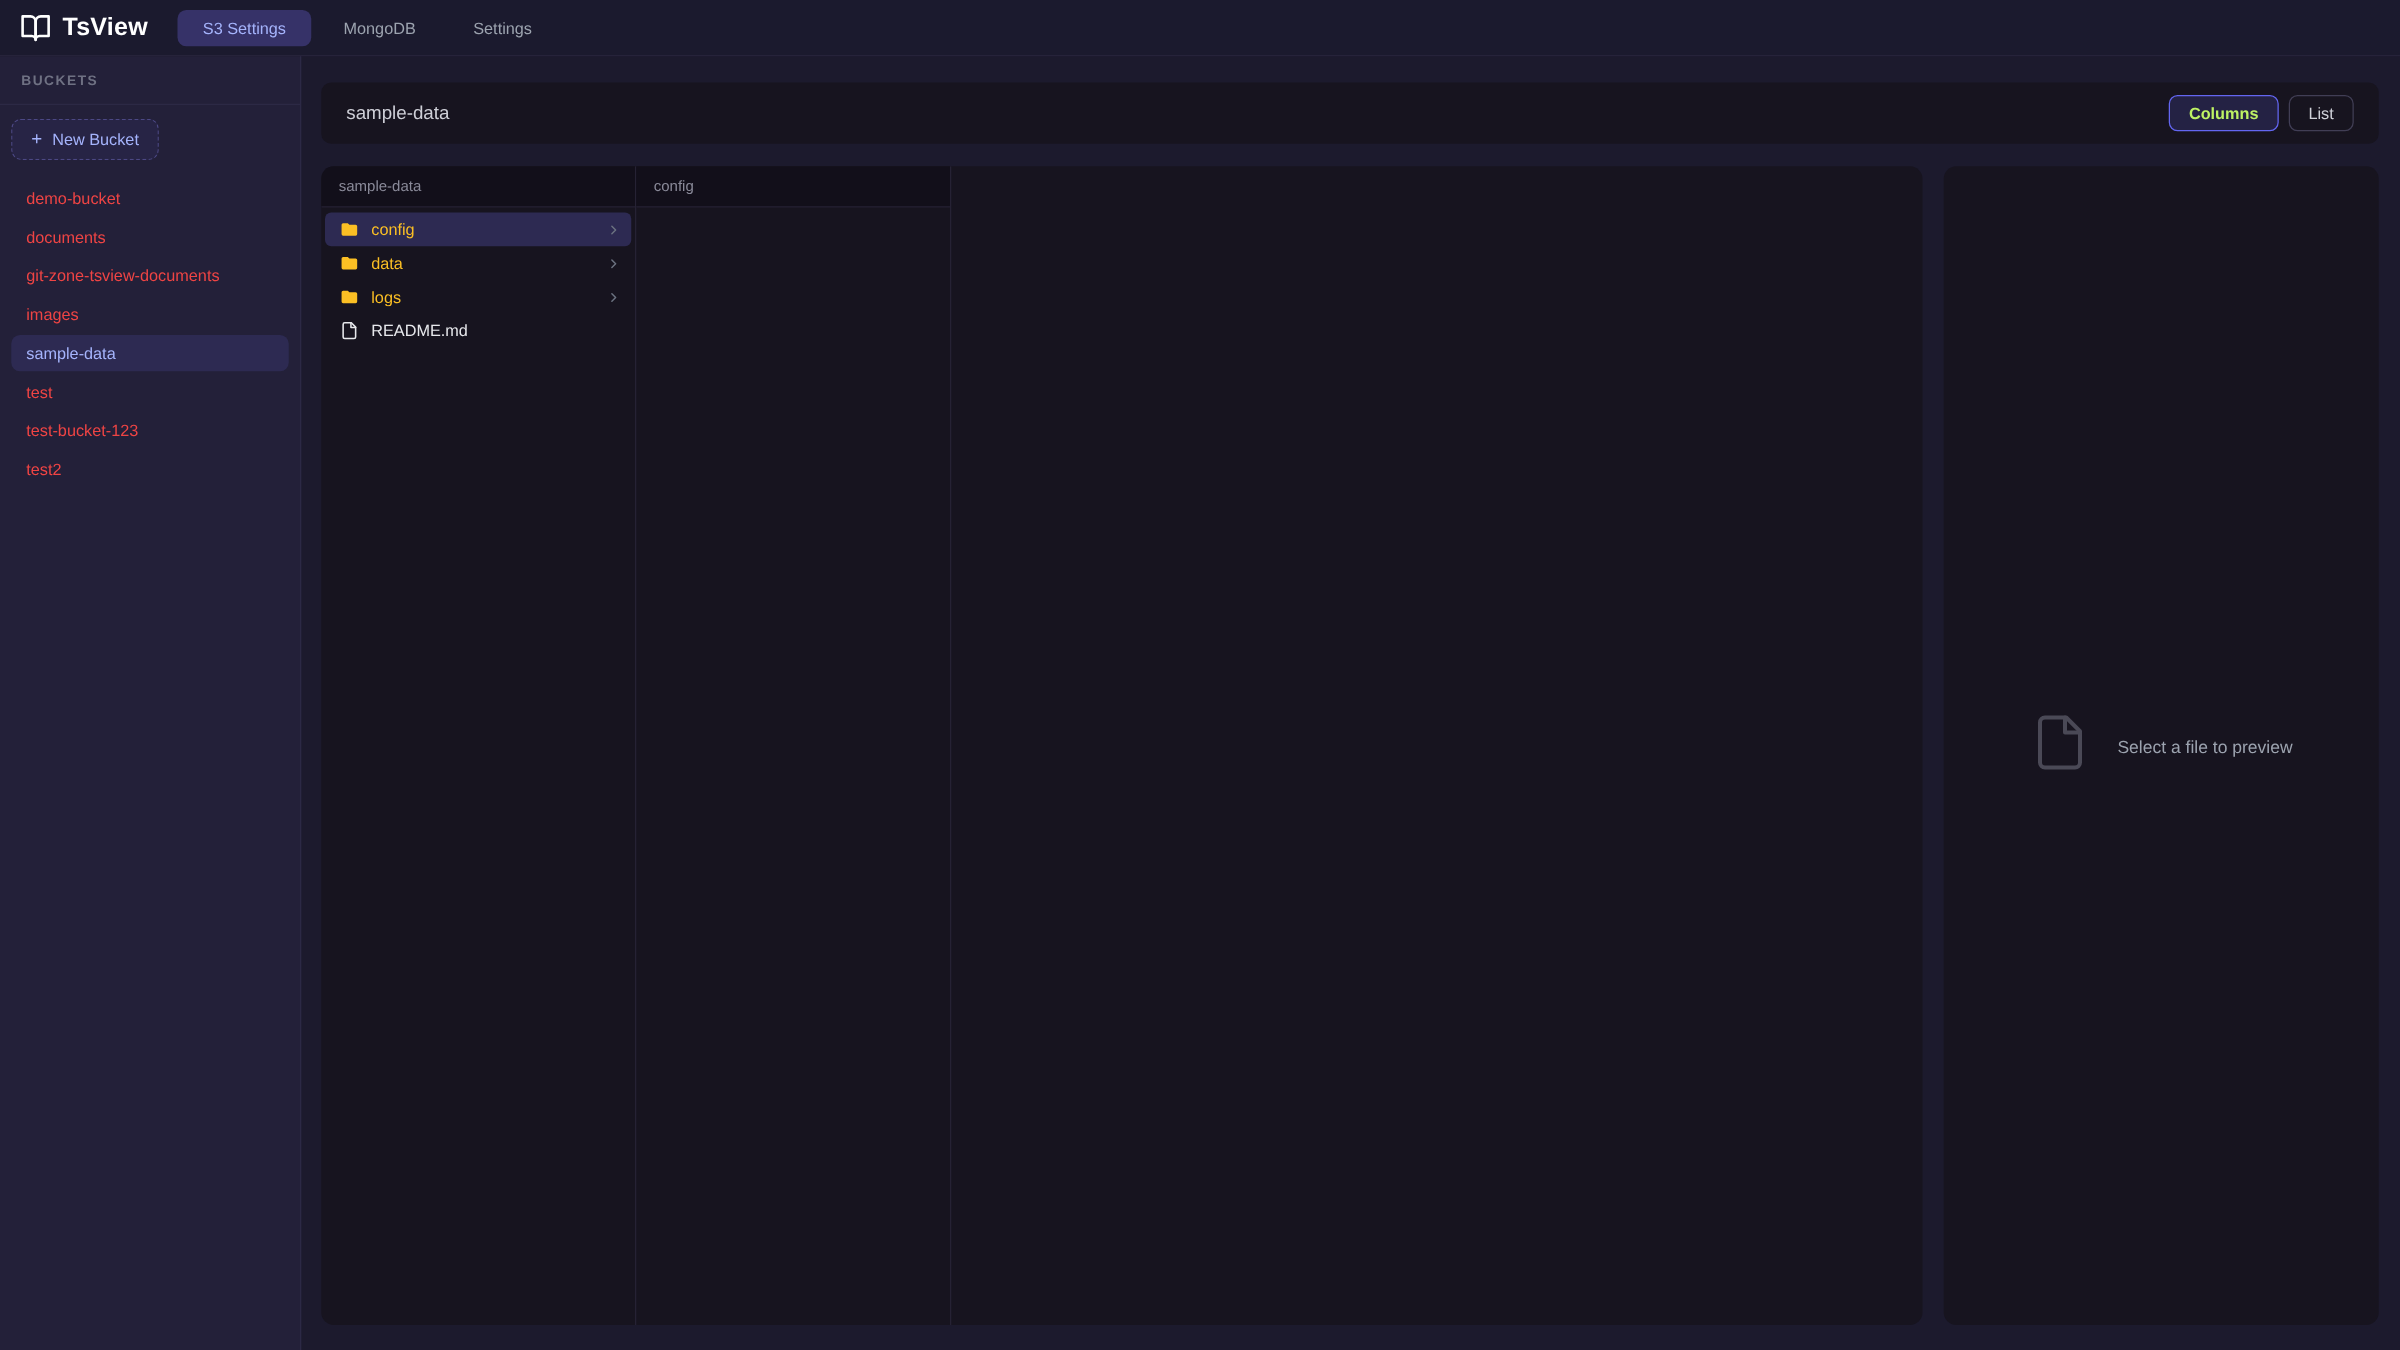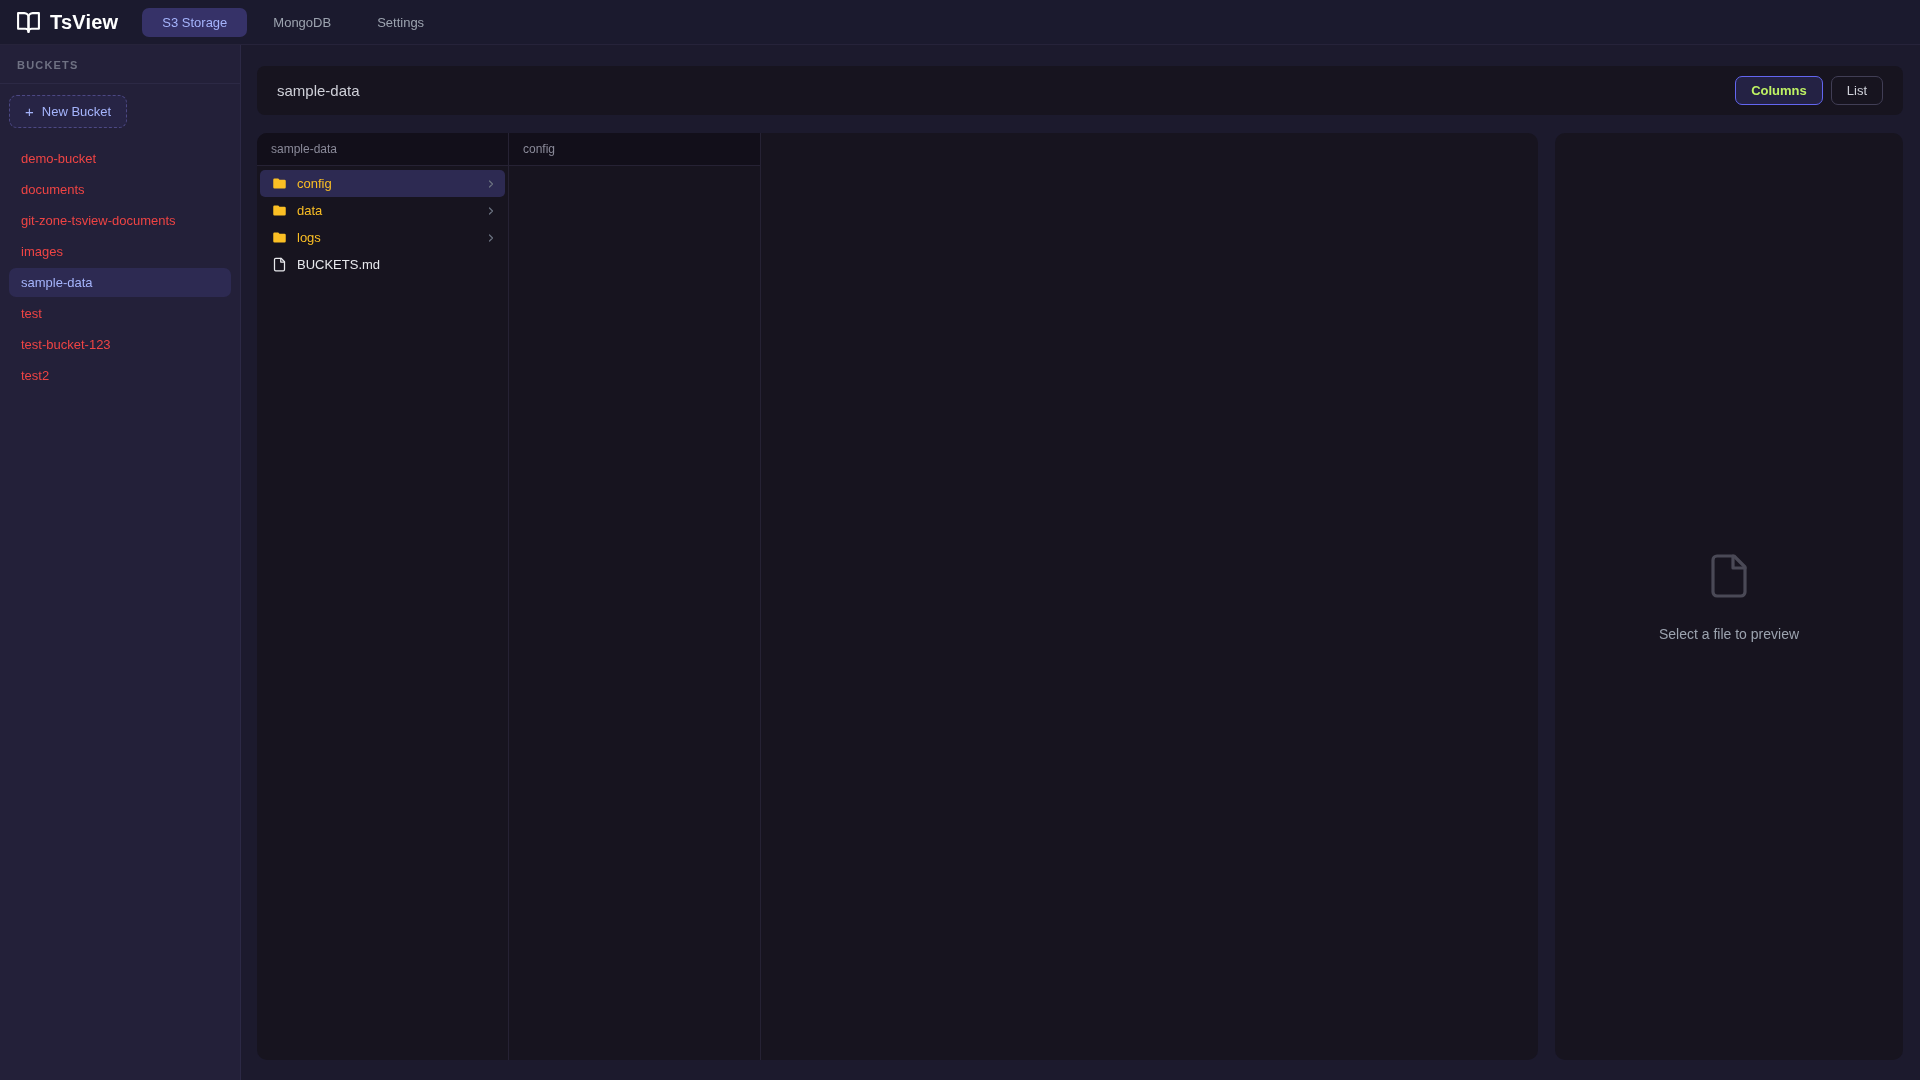--- a/index.html
+++ b/index.html
@@ -72,39 +72,39 @@
               border-radius: 5px; font-size: 13px; gap: 10px; cursor: pointer; }
   .file-row .label { flex: 1; white-space: nowrap; overflow: hidden; }
   .file-row.folder .label { color: #fbbf24; }
   .file-row.file .label { color: #e7e8ec; }
   .file-row.selected { background: #2d2a52; }
   .file-row svg { flex: 0 0 auto; display: block; }
   .chevron { color: #6b7280; display: flex; }
 
   
   .preview-panel { flex: 1; background: #17141f; border-radius: 10px;
-                   display: flex; flex-direction: column; align-items: center;
+                   display: flex; flex-direction: row; align-items: center;
                    justify-content: center; gap: 22px; }
   .preview-text { color: #9ca3af; font-size: 14px; }
 </style>
 </head>
 <body>
 
 <div class="topnav">
   <div class="logo">
     <span>
       <svg width="25" height="25" viewBox="0 0 24 24" fill="none" stroke="#ffffff" stroke-width="2" stroke-linecap="round" stroke-linejoin="round">
         <path d="M2 3h6a4 4 0 0 1 4 4v14a3 3 0 0 0-3-3H2z"></path>
         <path d="M22 3h-6a4 4 0 0 0-4 4v14a3 3 0 0 1 3-3h7z"></path>
       </svg>
     </span>
     <span>TsView</span>
   </div>
   <div class="tabs">
-    <div class="tab active">S3 Storage</div>
+    <div class="tab active">S3 Settings</div>
     <div class="tab">MongoDB</div>
     <div class="tab">Settings</div>
   </div>
 </div>
 
 <div class="layout">
 
   <div class="sidebar">
     <div class="sidebar-heading">BUCKETS</div>
     <div class="newbucket">
@@ -178,21 +178,21 @@
                   </svg>
               </span>
             </div>
             <div class="file-row file">
               <span>
                 <svg width="15" height="15" viewBox="0 0 24 24" fill="none" stroke="#e7e8ec" stroke-width="2" stroke-linecap="round" stroke-linejoin="round">
                   <path d="M14.5 2H6a2 2 0 0 0-2 2v16a2 2 0 0 0 2 2h12a2 2 0 0 0 2-2V7.5L14.5 2z"></path>
                   <polyline points="14 2 14 8 20 8"></polyline>
                 </svg>
               </span>
-              <span class="label">BUCKETS.md</span>
+              <span class="label">README.md</span>
             </div>
           </div>
         </div>
 
         <div class="file-col">
           <div class="col-header">config</div>
         </div>
 
       </div>
 

